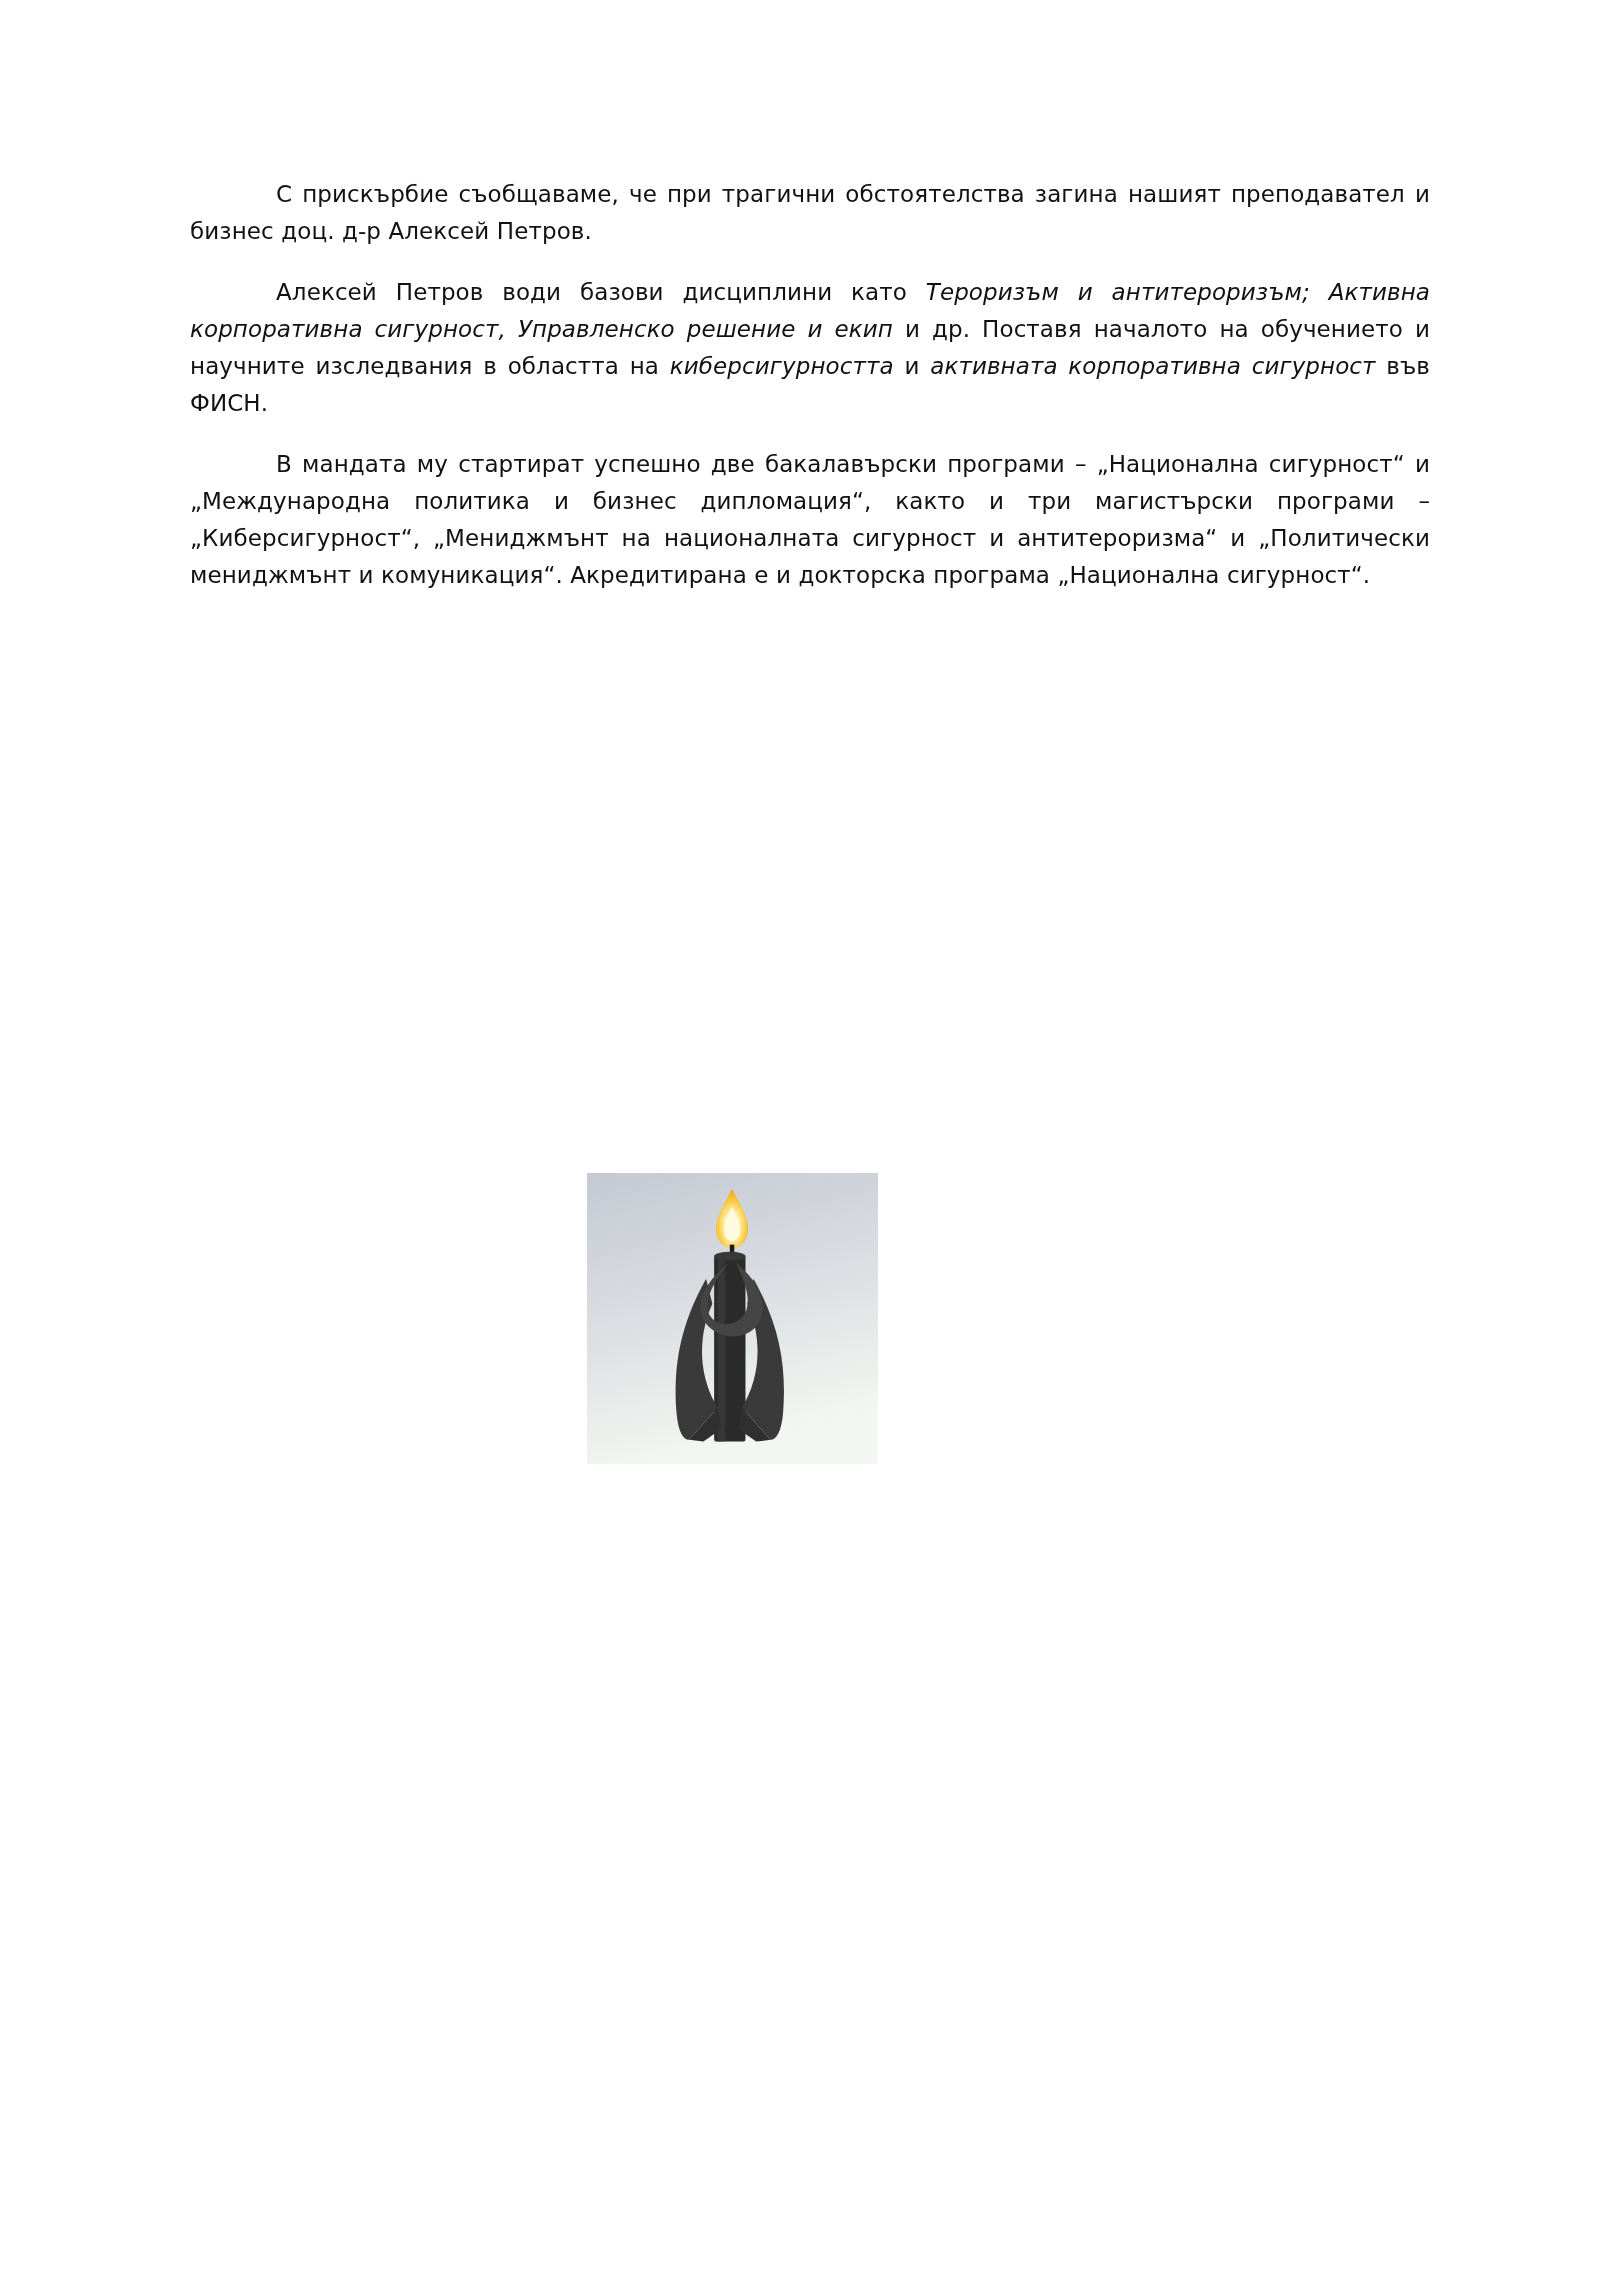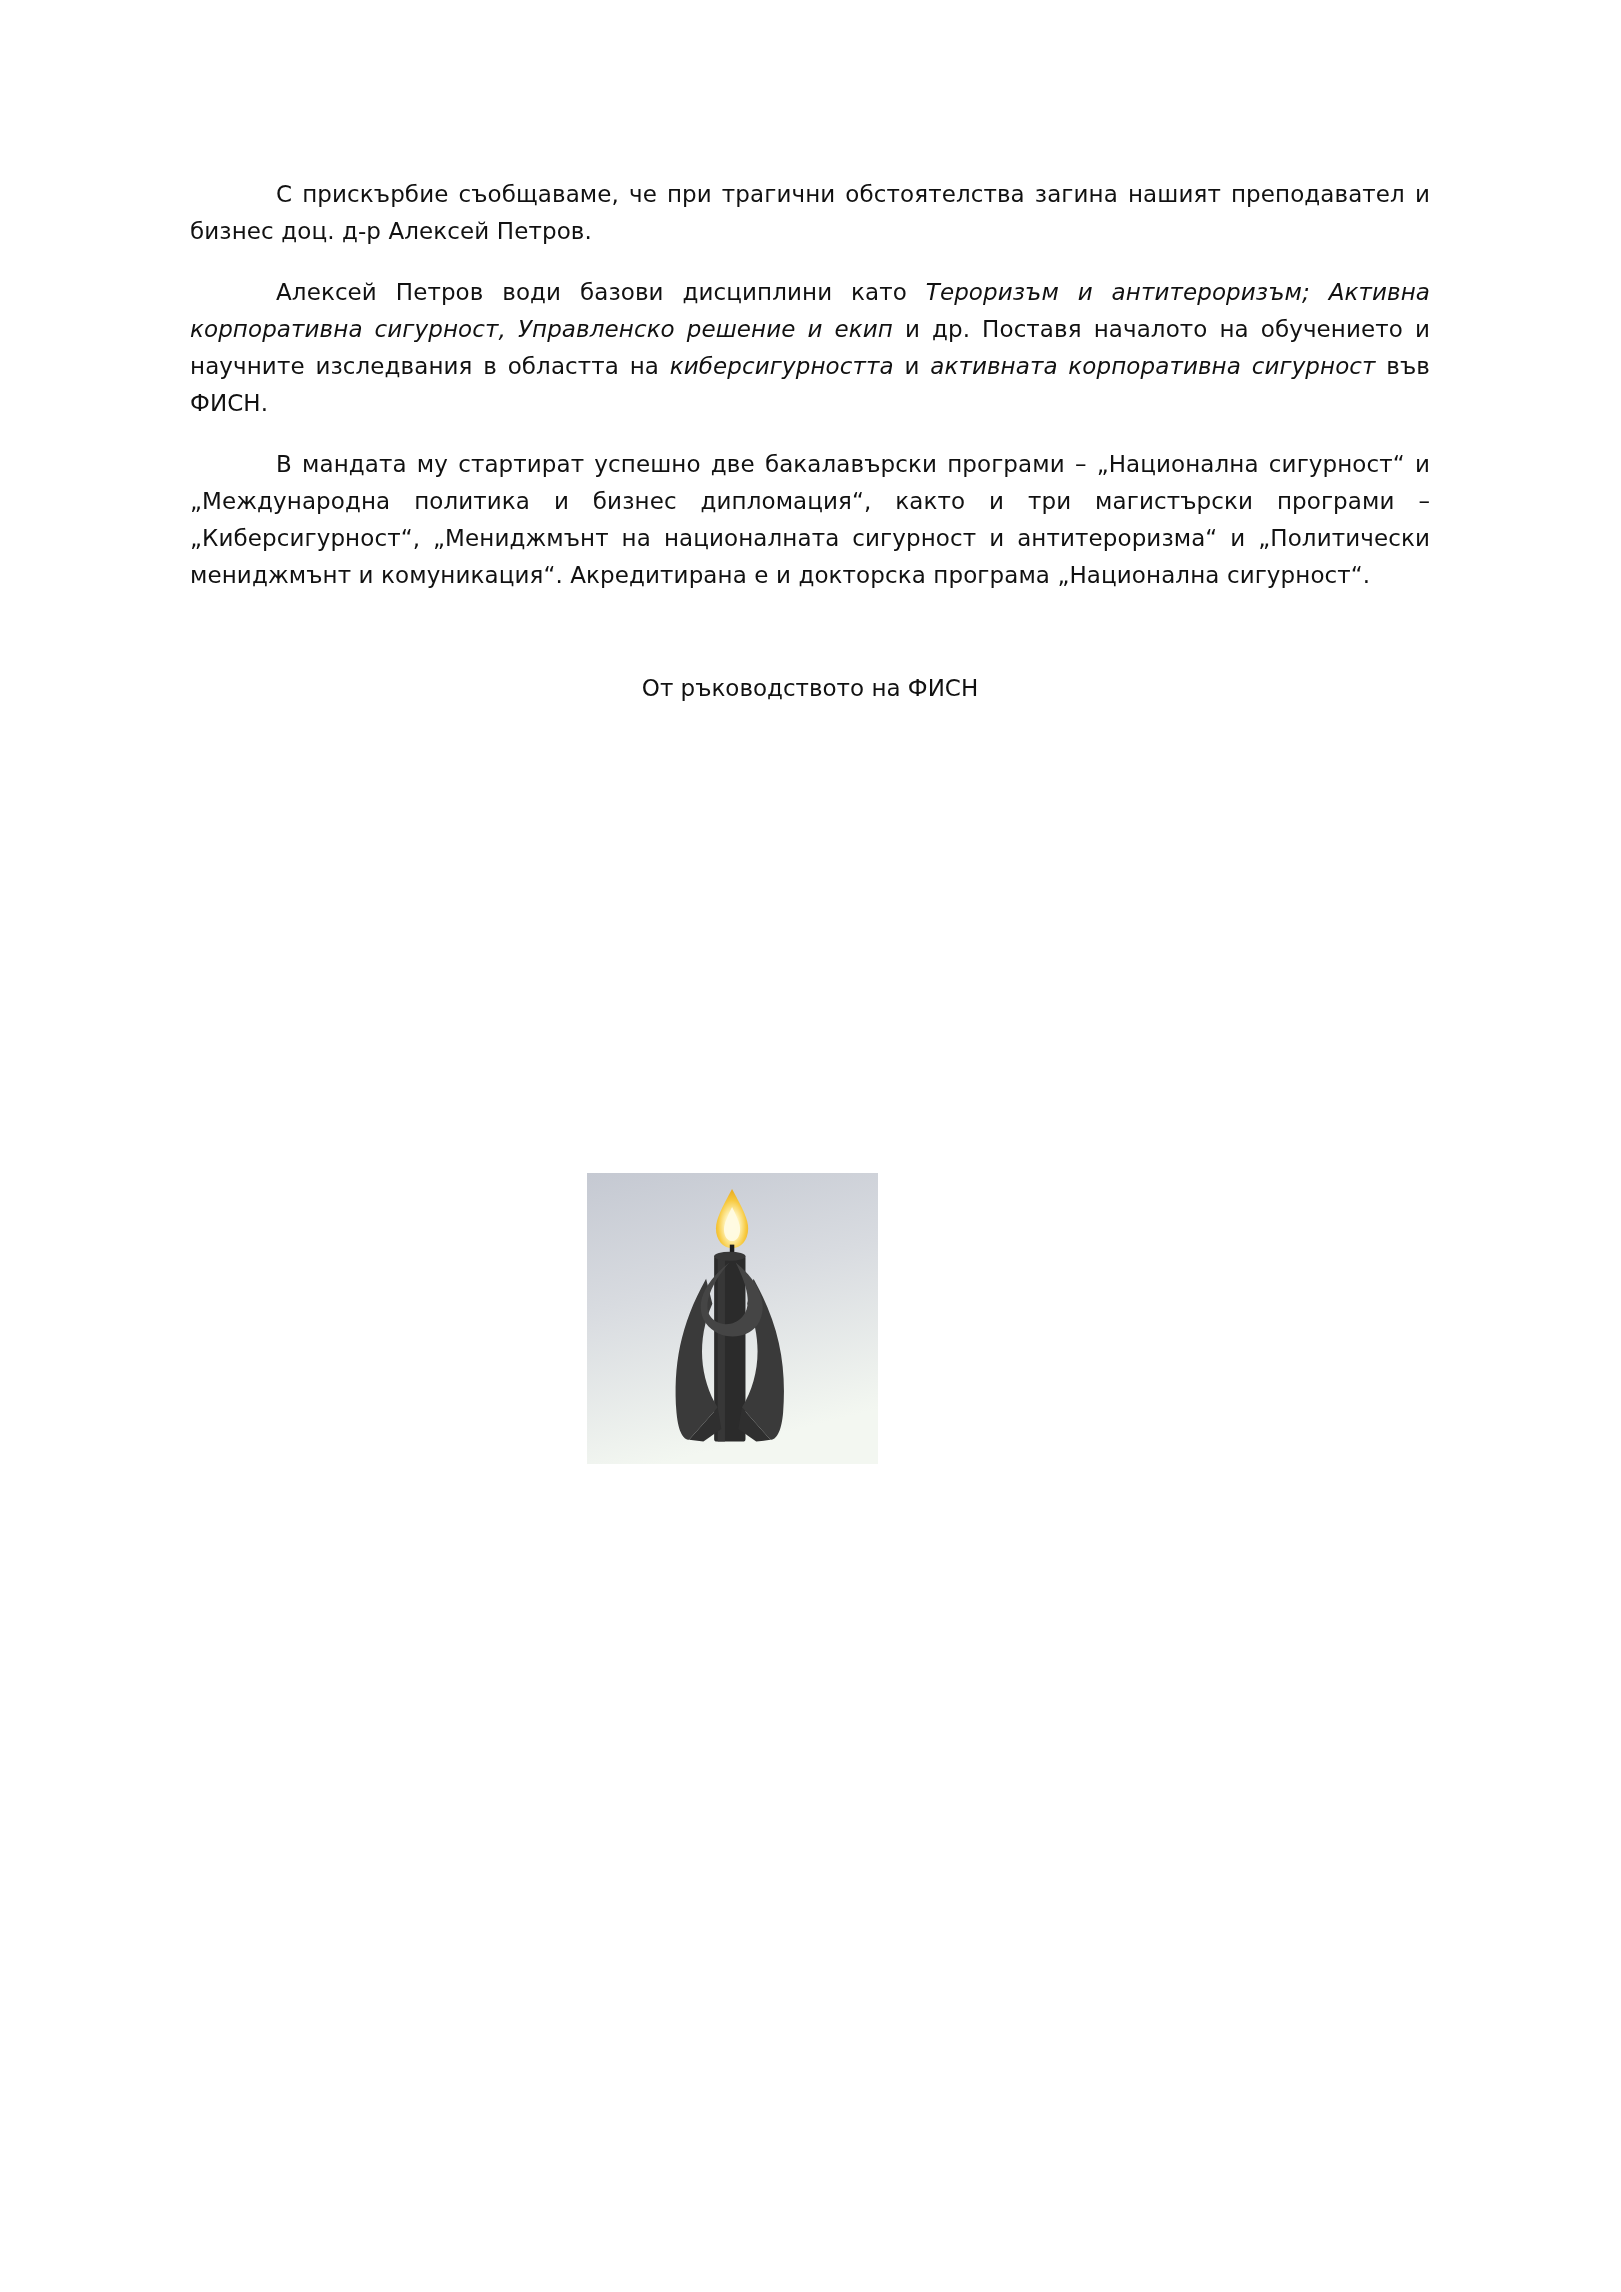--- a/index.html
+++ b/index.html
@@ -77,21 +77,20 @@
   <div class="content">
 
     <p class="para">С прискърбие съобщаваме, че при трагични обстоятелства загина нашият преподавател и бизнес доц. д-р Алексей Петров.</p>
 
 
     <p class="para"><span>Алексей Петров води базови дисциплини като </span><span class="italic">Тероризъм и антитероризъм; Активна корпоративна сигурност, Управленско решение и екип</span><span> и др.  Поставя началото на обучението и научните изследвания в областта на </span><span class="italic">киберсигурността</span><span> и </span><span class="italic">активната корпоративна сигурност</span><span> във ФИСН.</span></p>
 
     <p class="para">В мандата му стартират успешно две бакалавърски програми – „Национална сигурност“ и „Международна политика и бизнес дипломация“, както и три магистърски програми – „Киберсигурност“, „Мениджмънт на националната сигурност и антитероризма“ и „Политически мениджмънт и комуникация“. Акредитирана е и докторска програма „Национална сигурност“.</p>
 
 
-    <p class="centered closing-2">От ръководството на ФИСН</p>
 
   </div>
 
   <div class="image-wrap">
     <svg class="candle-img" viewBox="0 0 325 325" xmlns="http://www.w3.org/2000/svg">
       <defs>
         <linearGradient id="bgGrad" x1="0" y1="0" x2="0.25" y2="1">
           <stop offset="0%" stop-color="#c5c9d2"></stop>
           <stop offset="45%" stop-color="#d8dbe0"></stop>
           <stop offset="100%" stop-color="#f3f7f1"></stop>

